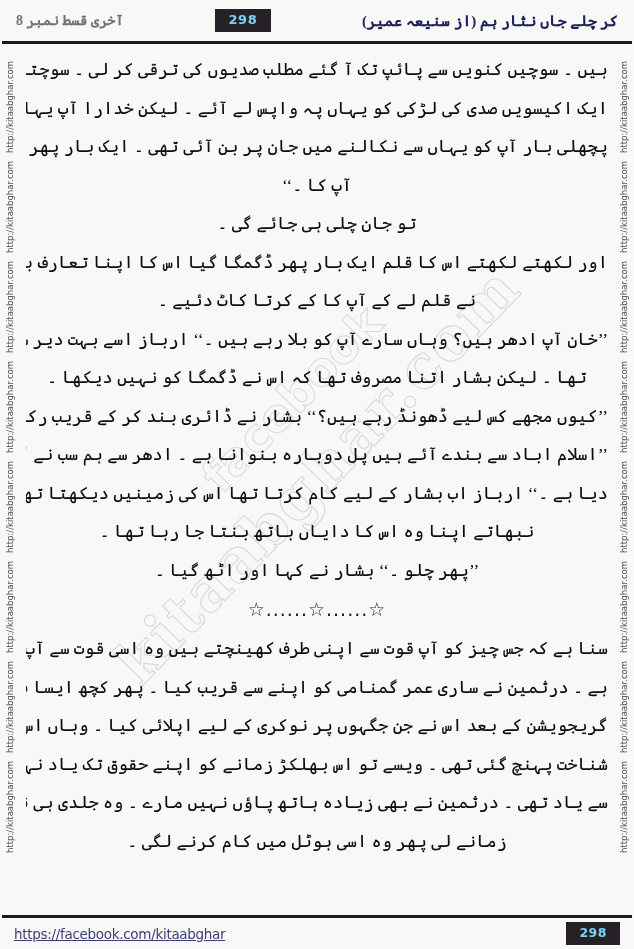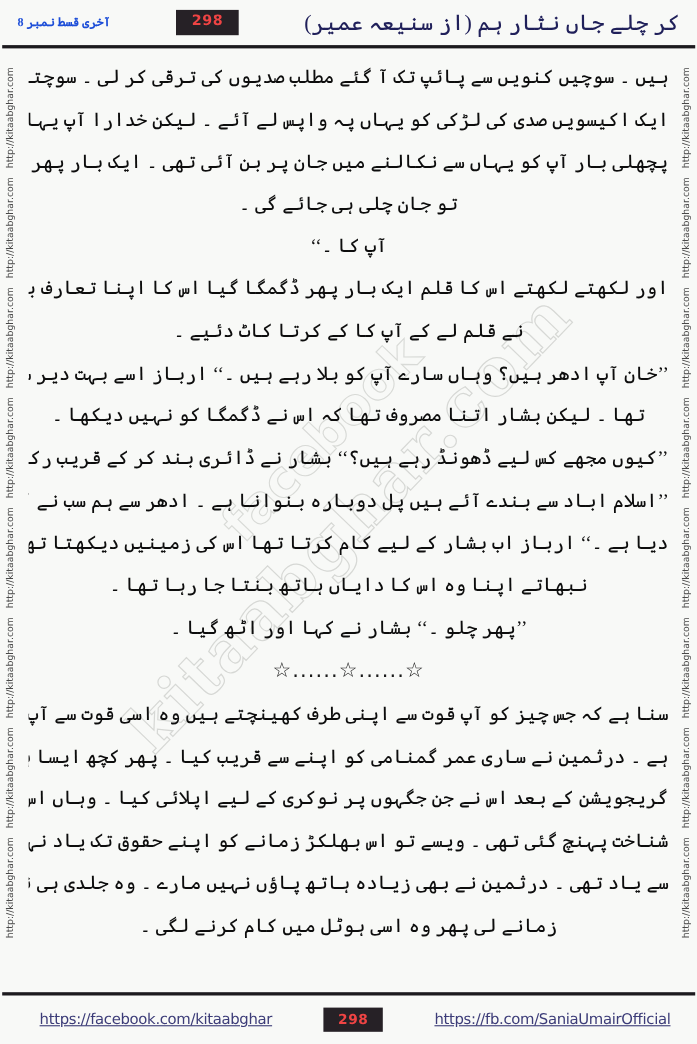--- a/index.html
+++ b/index.html
@@ -92,38 +92,38 @@
     height: 41px;
     display: flex;
     align-items: center;
     justify-content: space-between;
     padding: 0 16px;
     box-sizing: border-box;
     direction: rtl;
   }
   .hdr-title {
     font-family: "Liberation Serif", "DejaVu Serif", serif;
-    font-size: 20px;
+    font-size: 15px;
     color: #20205a;
-    font-weight: 400;
+    font-weight: 700;
     white-space: nowrap;
     direction: rtl;
     letter-spacing: -0.2px;
   }
   .hdr-episode {
     font-family: "Liberation Serif", "DejaVu Serif", serif;
-    font-size: 11px;
-    color: #1d4ed8;
+    font-size: 14px;
+    color: #737373;
     font-weight: 700;
     white-space: nowrap;
     direction: rtl;
   }
   .pagebadge {
     background: #262126;
-    color: #ef4444;
+    color: #7dd3fc;
     font-family: "DejaVu Sans", sans-serif;
     font-size: 13px;
     font-weight: 700;
     padding: 4px 14px 5px 14px;
     letter-spacing: 0.5px;
     direction: ltr;
     line-height: 1.1;
   }
 
   .rule {
@@ -179,25 +179,25 @@
 
   
   .footer {
     position: absolute;
     left: 0;
     right: 0;
     bottom: 0;
     z-index: 4;
   }
   .footer-bar {
-    height: 44px;
+    height: 31px;
     display: flex;
     align-items: center;
     justify-content: space-between;
-    padding: 0 36px;
+    padding: 0 14px;
     box-sizing: border-box;
     direction: ltr;
     gap: 47px;
   }
   .flink {
     font-family: "DejaVu Sans", sans-serif;
     font-size: 13.5px;
     color: #3c3c78;
     font-weight: 500;
     white-space: nowrap;
@@ -241,22 +241,22 @@
     <div class="hdr-title">کر چلے جاں نثار ہم (از سنیعہ عمیر)</div>
     <div class="pagebadge">298</div>
     <div class="hdr-episode">آخری قسط نمبر 8</div>
   </div>
   <div class="rule"></div>
 
   <div class="body-area">
     <div class="line">ہیں ۔ سوچیں کنویں سے پائپ تک آ گئے مطلب صدیوں کی ترقی کر لی ۔ سوچتا ہوں شاید یہی ترقی</div>
     <div class="line">ایک اکیسویں صدی کی لڑکی کو یہاں پہ واپس لے آئے ۔ لیکن خدارا آپ یہاں واپس مت آئیے گا ۔</div>
     <div class="line">پچھلی بار آپ کو یہاں سے نکالنے میں جان پر بن آئی تھی ۔ ایک بار پھر آپ کو یہاں سے جاتا دیکھوں گا</div>
+    <div class="line narrow">آپ کا ۔‘‘</div>
     <div class="line narrow">تو جان چلی ہی جائے گی ۔</div>
-    <div class="line narrow">آپ کا ۔‘‘</div>
     <div class="line">اور لکھتے لکھتے اس کا قلم ایک بار پھر ڈگمگا گیا اس کا اپنا تعارف بھی تو کوئی نہ تھا پھر اس</div>
     <div class="line narrow">نے قلم لے کے آپ کا کے کرتا کاٹ دئیے ۔</div>
     <div class="line">’’خان آپ ادھر ہیں؟ وہاں سارے آپ کو بلا رہے ہیں ۔‘‘ ارباز اسے بہت دیر سے دیکھ رہا</div>
     <div class="line narrow">تھا ۔ لیکن بشار اتنا مصروف تھا کہ اس نے ڈگمگا کو نہیں دیکھا ۔</div>
     <div class="line narrow">’’کیوں مجھے کس لیے ڈھونڈ رہے ہیں؟‘‘ بشار نے ڈائری بند کر کے قریب رکھی ۔</div>
     <div class="line">’’اسلام اباد سے بندے آئے ہیں پل دوبارہ بنوانا ہے ۔ ادھر سے ہم سب نے آپ کا نام</div>
     <div class="line">دیا ہے ۔‘‘ ارباز اب بشار کے لیے کام کرتا تھا اس کی زمینیں دیکھتا تھا ۔ اس کے ساتھ کی وفاداری</div>
     <div class="line narrow">نبھاتے اپنا وہ اس کا دایاں ہاتھ بنتا جا رہا تھا ۔</div>
     <div class="line narrow">’’پھر چلو ۔‘‘ بشار نے کہا اور اٹھ گیا ۔</div>
 
@@ -268,17 +268,16 @@
     <div class="line">شناخت پہنچ گئی تھی ۔ ویسے تو اس بھلکڑ زمانے کو اپنے حقوق تک یاد نہیں رہتے ۔ مگر انہیں درثمین اچھے</div>
     <div class="line">سے یاد تھی ۔ درثمین نے بھی زیادہ ہاتھ پاؤں نہیں مارے ۔ وہ جلدی ہی نعیمہ کے پاس چلی گئی ۔ پہلے</div>
     <div class="line narrow">زمانے لی پھر وہ اسی ہوٹل میں کام کرنے لگی ۔</div>
   </div>
 
   <div class="footer">
     <div class="rule-bottom"></div>
     <div class="footer-bar">
       <a class="flink" href="#">https://facebook.com/kitaabghar</a>
       <div class="pagebadge">298</div>
-      <a class="flink" href="#">https://fb.com/SaniaUmairOfficial</a>
     </div>
   </div>
 
 </div>
 
 </body></html>

